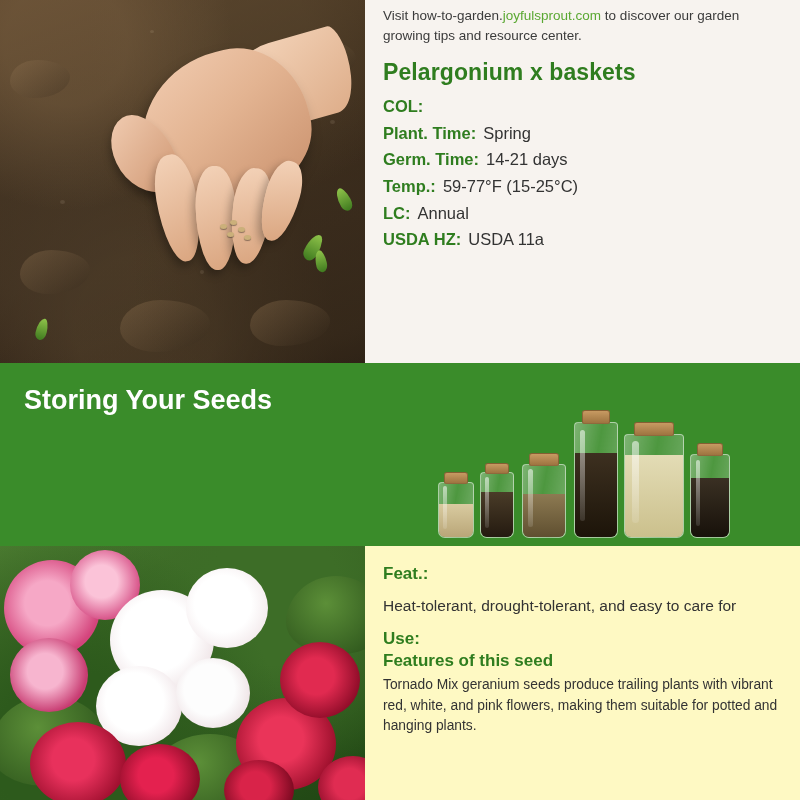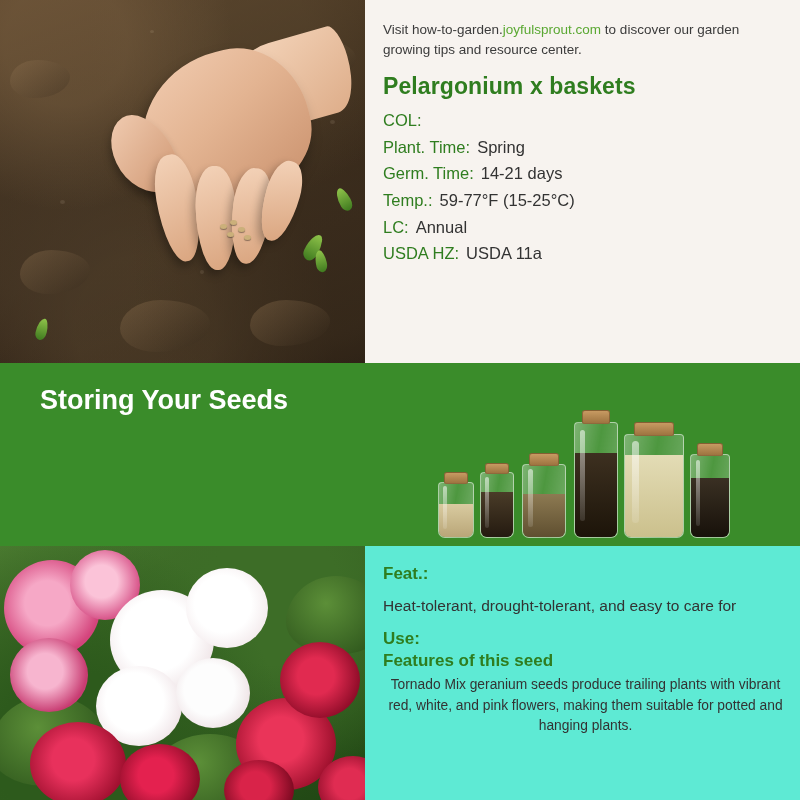--- a/index.html
+++ b/index.html
@@ -109,21 +109,21 @@
     background: linear-gradient(150deg, #f5d6bc, #ddac88);
     border-radius: 40% 10% 20% 50% / 50% 40% 60% 50%;
     transform: rotate(-16deg);
   }
 
   .info {
     position: relative;
     width: 435px;
     height: 363px;
     background: #f7f3ef;
-    padding: 20px 14px 8px 18px;
+    padding: 6px 14px 8px 18px;
   }
   .visit {
     font-size: 13.5px;
     color: #3b3b3b;
     line-height: 1.45;
     margin: 0 0 14px 0;
   }
   .visit .link { color: #5aa832; }
   .species {
     font-size: 23px;
@@ -134,37 +134,37 @@
   }
   .spec-row {
     display: flex;
     align-items: baseline;
     margin-bottom: 6px;
     font-size: 16.5px;
     line-height: 1.25;
   }
   .spec-key {
     color: #2f7d1f;
-    font-weight: normal;
+    font-weight: bold;
     margin-right: 7px;
     white-space: nowrap;
   }
   .spec-val { color: #333; }
 
   
   .storing {
     position: absolute;
     left: 0; top: 363px;
     width: 800px; height: 183px;
     background: #3a8c2a;
     overflow: hidden;
   }
   .storing-text {
     position: absolute;
-    left: 40px; top: 22px;
+    left: 24px; top: 22px;
     width: 360px;
   }
   .storing-title {
     font-size: 27px;
     font-weight: bold;
     color: #ffffff;
     margin: 0 0 12px 0;
   }
   .storing-body {
     font-size: 13.5px;
@@ -227,21 +227,21 @@
   }
   .leafy {
     position: absolute;
     border-radius: 50% 50% 45% 45% / 60% 60% 40% 40%;
     background: radial-gradient(circle at 40% 35%, #5c8f38, #244a16);
   }
 
   .details {
     position: relative;
     width: 435px; height: 254px;
-    background: #5eead4;
+    background: #fef9c3;
     padding: 18px 12px 8px 18px;
   }
   .d-key {
     font-size: 17px;
     font-weight: bold;
     color: #2f7d1f;
     margin: 0 0 2px 0;
   }
   .d-val {
     font-size: 15.5px;
@@ -253,21 +253,20 @@
     font-size: 17px;
     font-weight: bold;
     color: #2f7d1f;
     margin: 2px 0 4px 0;
   }
   .d-para {
     font-size: 13.8px;
     color: #333;
     line-height: 1.5;
     margin: 0;
-    text-align: center;
   }
 </style>
 </head>
 <body>
 
 <div class="page">
 
   <div class="top">
 
     <div class="photo-soil">

